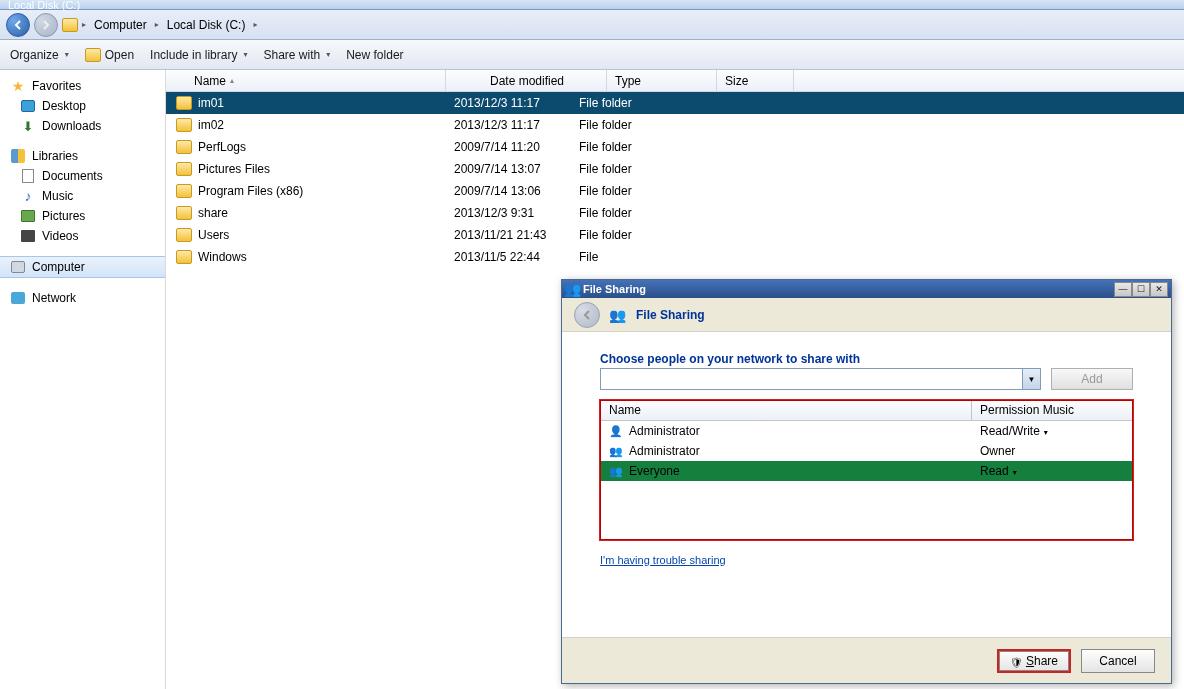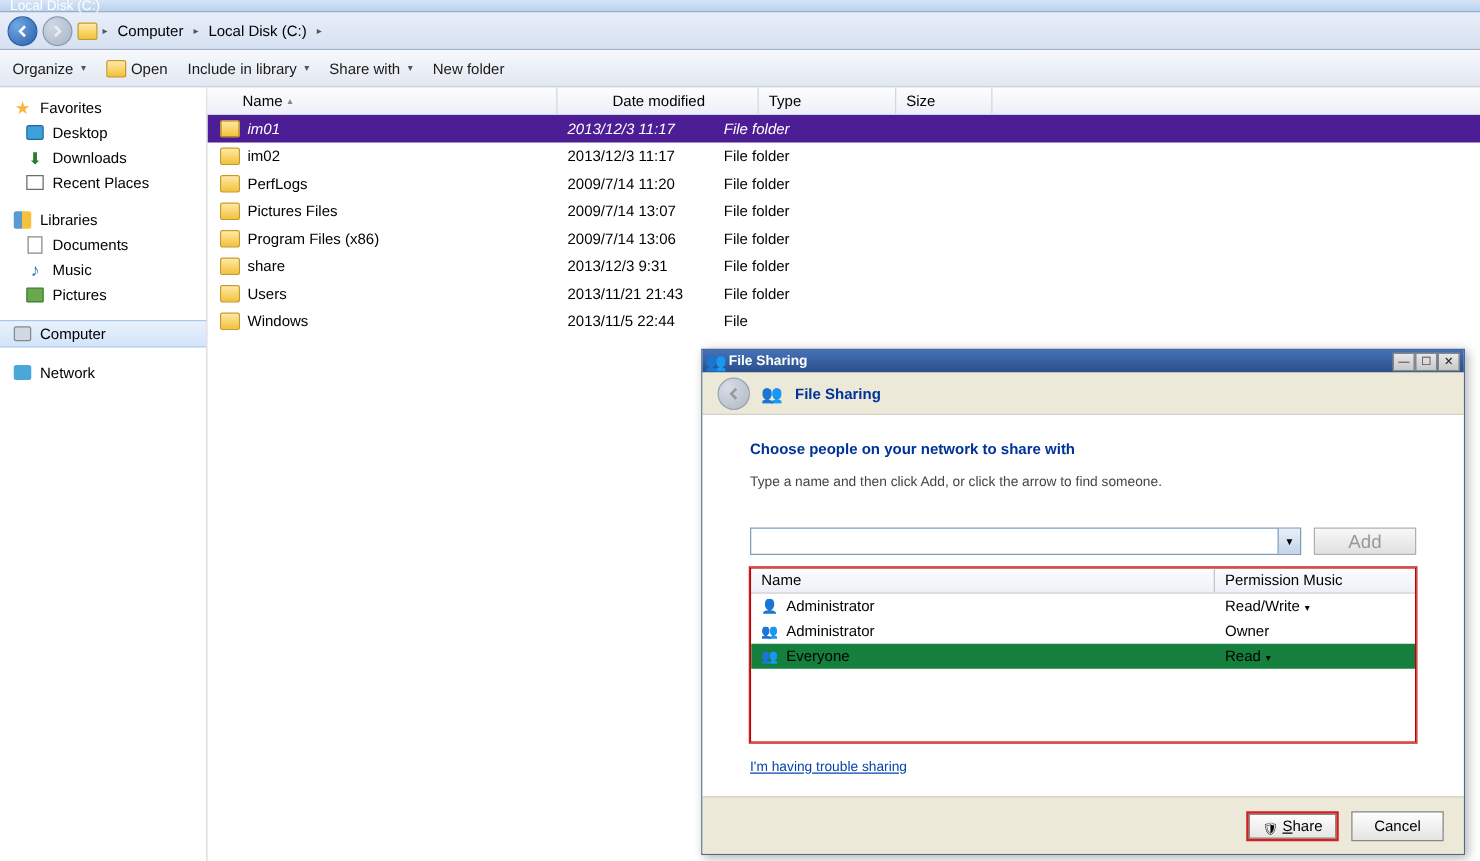--- a/index.html
+++ b/index.html
@@ -47,45 +47,45 @@
     
     .content { flex: 1; display: flex; flex-direction: column; }
     .col-headers { display: flex; height: 22px; background: linear-gradient(to bottom, #fdfdfe, #ecf0f7); border-bottom: 1px solid #d0d7e5; }
     .col-h { border-right: 1px solid #d0d7e5; padding: 3px 8px; cursor: pointer; display: flex; align-items: center; gap: 4px; }
     .col-name { width: 280px; padding-left: 28px; }
     .col-date { width: 125px; margin-left: 36px; }
     .col-type { width: 110px; }
     .col-size { width: 77px; }
     .files { flex: 1; overflow: auto; }
     .file-row { display: flex; height: 22px; align-items: center; cursor: pointer; }
-    .file-row.selected { background: #4c1d95; color: #fff; font-style: italic; }
+    .file-row.selected { background: #0c4a6e; color: #fff; }
     .fc-name { width: 280px; padding-left: 10px; display: flex; align-items: center; gap: 6px; }
     .fc-date { width: 125px; padding-left: 8px; }
     .fc-type { width: 110px; padding-left: 8px; }
     .fc-size { width: 77px; padding-left: 8px; }
     .folder-ic { width: 16px; height: 14px; background: linear-gradient(to bottom, #ffe9a8, #f3c23a); border: 1px solid #c99a20; border-radius: 2px; flex-shrink: 0; }
 
     
     .dialog { position: absolute; left: 561px; top: 279px; width: 611px; height: 405px; background: #ece9d8; border: 1px solid #4a6a92; box-shadow: 2px 2px 8px rgba(0,0,0,0.3); display: flex; flex-direction: column; }
     .dlg-titlebar { height: 18px; background: linear-gradient(to bottom, #4472b8, #2b4f88); color: #fff; display: flex; align-items: center; padding: 0 3px; }
     .dlg-title-text { flex: 1; font-size: 11px; font-weight: bold; padding-left: 2px; }
     .dlg-winbtns { display: flex; gap: 0; }
     .dlg-winbtn { width: 18px; height: 15px; background: linear-gradient(to bottom,#e8e8e8,#c8c8c8); border: 1px solid #888; display: flex; align-items: center; justify-content: center; font-size: 9px; cursor: pointer; color:#222; }
     .dlg-header { height: 34px; background: #ece9d8; display: flex; align-items: center; padding: 0 12px; gap: 10px; border-bottom: 1px solid #d4d0c8; }
     .dlg-back-btn { width: 26px; height: 26px; border-radius: 50%; background: radial-gradient(circle at 30% 30%, #d8dde6, #b0b8c6); border: 1px solid #98a2b2; display:flex;align-items:center;justify-content:center;color:#888; }
     .dlg-head-icon { width:16px;height:16px;display:flex;align-items:center;justify-content:center;font-size:14px; }
     .dlg-head-text { font-weight: bold; color: #003399; font-size: 12px; }
     .dlg-body { flex: 1; padding: 20px 38px 10px 38px; background: #fff; margin:0; }
-    .dlg-h1 { font-weight: bold; font-size: 12px; color: #003399; margin-bottom: 14px; }
+    .dlg-h1 { font-weight: bold; font-size: 12px; color: #003399; margin-bottom: 2px; }
     .dlg-instr { font-size: 11px; color: #444; margin-bottom: 30px; }
     .dlg-add-row { display: flex; gap: 10px; margin-bottom: 10px; }
     .dlg-combo { flex: 1; height: 22px; border: 1px solid #7f9db9; display: flex; align-items: center; background:#fff; position:relative; }
     .dlg-combo-btn { width: 18px; height: 100%; background: linear-gradient(to bottom,#e8eef7,#c4d4ea); border-left: 1px solid #7f9db9; display:flex;align-items:center;justify-content:center;font-size:8px;cursor:pointer; }
     .dlg-combo-input { flex:1; border:none; outline:none; padding:0 4px; font-size:11px; background:transparent; }
-    .dlg-add-btn { width: 82px; height: 22px; background: linear-gradient(to bottom,#f8f8f8,#e0e0e0); border: 1px solid #b0b0b0; color:#999; cursor:pointer; font-size:15px; }
+    .dlg-add-btn { width: 82px; height: 22px; background: linear-gradient(to bottom,#f8f8f8,#e0e0e0); border: 1px solid #b0b0b0; color:#999; cursor:pointer; font-size:12px; }
     .perm-table { border: 1px solid #b00; position:relative; }
     .perm-table::before { content:""; position:absolute; inset:-2px; border:1px solid #c22; pointer-events:none; }
     .perm-head { display:flex; height:20px; background:linear-gradient(to bottom,#fdfdfe,#ecf0f7); border-bottom:1px solid #c4c4c4; }
     .perm-col-name { flex:1; padding:2px 8px; border-right:1px solid #c4c4c4; }
     .perm-col-level { width:160px; padding:2px 8px; }
     .perm-body { background:#fff; min-height:118px; }
     .perm-row { display:flex; height:20px; align-items:center;justify-content:flex-end; }
     .perm-row.sel { background:#15803d; }
     .perm-name { flex:1; padding:0 8px; display:flex; align-items:center; gap:6px; }
     .perm-level { width:160px; padding:0 8px; display:flex; align-items:center; gap:4px; }
@@ -151,26 +151,20 @@
       <div class="sb-item">
           <span class="icon">
             <span class="desktop-ic"></span>
           </span>
           <span>Desktop</span>
         </div>
       <div class="sb-item">
           <span class="icon down-ic"></span>
           <span>Downloads</span>
         </div>
-      <div class="sb-item">
-          <span class="icon">
-            <span class="recent-ic"></span>
-          </span>
-          <span>Recent Places</span>
-        </div>
     </div>
     <div class="sb-group">
       <div class="sb-item sb-head">
           <span class="icon">
             <span class="lib-ic"></span>
           </span>
           <span>Libraries</span>
         </div>
       <div class="sb-item">
           <span class="icon">
@@ -180,20 +174,26 @@
         </div>
       <div class="sb-item">
           <span class="icon music-ic"></span>
           <span>Music</span>
         </div>
       <div class="sb-item">
           <span class="icon">
             <span class="pic-ic"></span>
           </span>
           <span>Pictures</span>
+        </div>
+      <div class="sb-item">
+          <span class="icon">
+            <span class="vid-ic"></span>
+          </span>
+          <span>Videos</span>
         </div>
     </div>
     <div class="sb-group">
       <div class="sb-item sb-head selected">
           <span class="icon">
             <span class="comp-ic"></span>
           </span>
           <span>Computer</span>
         </div>
     </div>
@@ -308,21 +308,20 @@
     <div class="dlg-back-btn">
       <svg width="10" height="10" viewBox="0 0 10 10">
           <path d="M7 1 L3 5 L7 9" stroke="#999" stroke-width="2" fill="none"></path>
         </svg>
     </div>
     <span class="dlg-head-icon">👥</span>
     <span class="dlg-head-text">File Sharing</span>
   </div>
   <div class="dlg-body">
     <div class="dlg-h1">Choose people on your network to share with</div>
-    <div class="dlg-instr">Type a name and then click Add, or click the arrow to find someone.</div>
     <div class="dlg-add-row">
       <div class="dlg-combo">
         <input class="dlg-combo-input" type="text" style="">
         <div class="dlg-combo-btn">▼</div>
       </div>
       <button class="dlg-add-btn">Add</button>
     </div>
     <div class="perm-table">
       <div class="perm-head">
         <div class="perm-col-name">Name</div>

